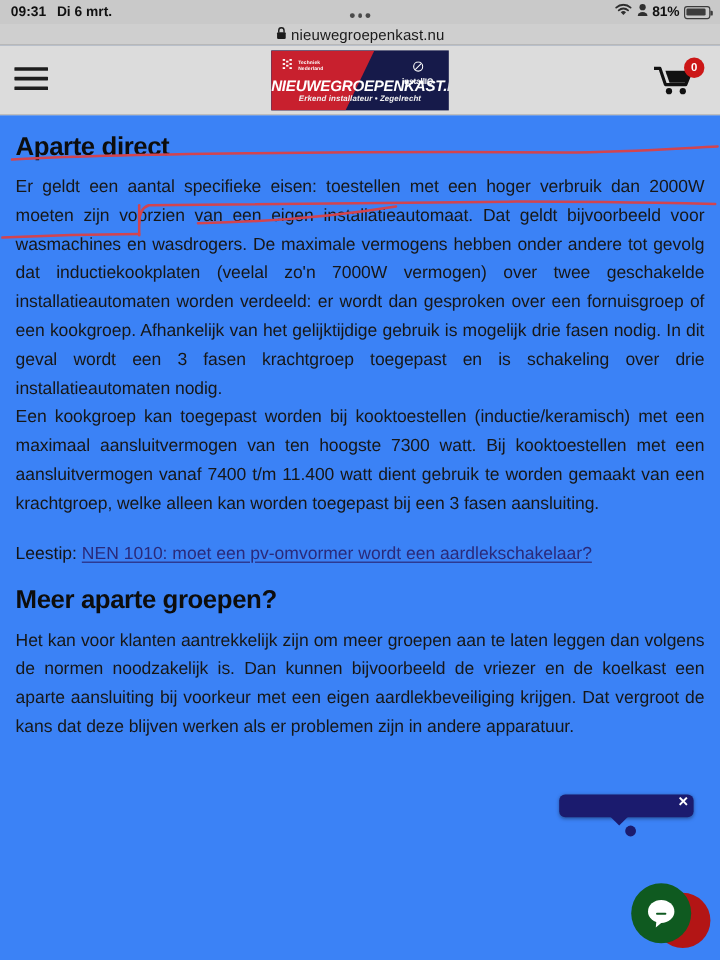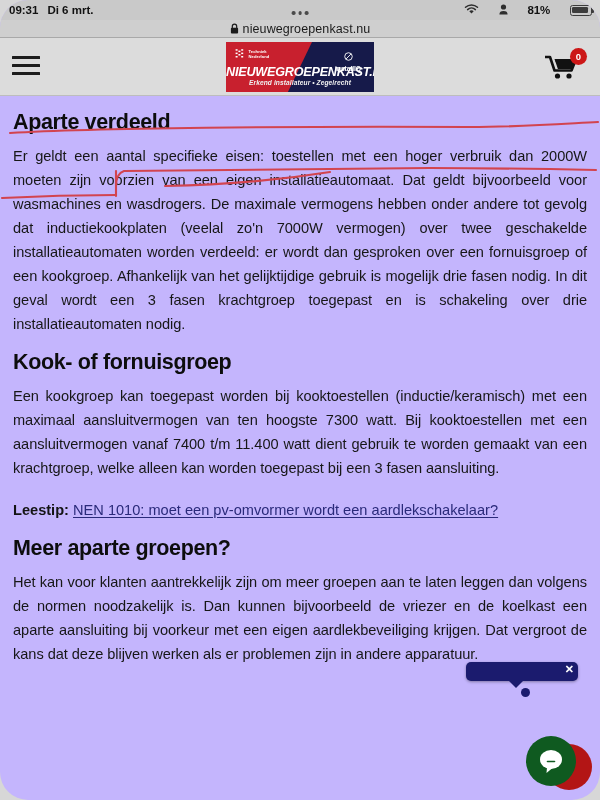--- a/index.html
+++ b/index.html
@@ -5,38 +5,37 @@
   * { box-sizing: border-box; margin: 0; padding: 0; }
   html, body {
     width: 600px; height: 800px;
     overflow: hidden;
     font-family: "Liberation Sans", sans-serif;
     background: #d7d7d7;
   }
   #screen {
     position: relative;
     width: 600px; height: 800px;
-    background: #c4b5fd;
+    background: #3b82f6;
     overflow: hidden;
-    border-radius: 28px;
   }
 
   
   .statusbar {
     position: relative;
     height: 20px;
     background: #c9c9c9;
     display: flex; align-items: center;
     padding: 0 9px;
     font-size: 11.5px; font-weight: bold; color: #111;
   }
   .sb-left { display: flex; align-items: baseline; gap: 9px; white-space: nowrap; }
   .sb-right {
     position: absolute; right: 8px; top: 0; height: 20px;
-    display: flex; align-items: center; gap: 20px;
+    display: flex; align-items: center; gap: 4px;
   }
   .wifi-ic { display: block; }
   .person-ic { display: block; }
   .batt-pct { font-size: 11.5px; font-weight: bold; letter-spacing: -0.2px; }
   .batt {
     width: 22px; height: 11px;
     border: 1.4px solid #3c3c3c; border-radius: 2.6px;
     position: relative; display: inline-block;
   }
   .batt::after {
@@ -143,21 +142,21 @@
     line-height: 24px;
     text-align: justify;
     margin: 0 0 0 0;
     letter-spacing: -0.05px;
     color: #171717;
   }
   p.leestip {
     font-size: 14.6px; line-height: 24px;
     margin-top: 18px;
   }
-  .leestip b { font-weight: bold; margin-top: 44px; }
+  .leestip b { font-weight: normal; margin-top: 44px; }
   .leestip a {
     color: #2a2a7a;
     text-decoration: underline;
     text-underline-offset: 1.5px;
   }
 
   
   .annot {
     position: absolute; left: 0; top: 0;
     width: 600px; height: 800px;
@@ -294,24 +293,23 @@
         <path d="M10.5 7 h21 l-3.6 10 h-14 Z" fill="#111"></path>
         <circle cx="13.5" cy="24" r="2.6" fill="#111"></circle>
         <circle cx="25" cy="24" r="2.6" fill="#111"></circle>
       </svg>
       <div class="cart-badge">0</div>
     </div>
   </div>
 
   <div class="content">
 
-    <h2 class="sec first">Aparte verdeeld</h2>
+    <h2 class="sec first">Aparte direct</h2>
     <p class="body">Er geldt een aantal specifieke eisen: toestellen met een hoger verbruik dan 2000W moeten zijn voorzien van een eigen installatieautomaat. Dat geldt bijvoorbeeld voor wasmachines en wasdrogers. De maximale vermogens hebben onder andere tot gevolg dat inductiekookplaten (veelal zo'n 7000W vermogen) over twee geschakelde installatieautomaten worden verdeeld: er wordt dan gesproken over een fornuisgroep of een kookgroep. Afhankelijk van het gelijktijdige gebruik is mogelijk drie fasen nodig. In dit geval wordt een 3 fasen krachtgroep toegepast en is schakeling over drie installatieautomaten nodig.</p>
 
-    <h2 class="sec">Kook- of fornuisgroep</h2>
     <p class="body">Een kookgroep kan toegepast worden bij kooktoestellen (inductie/keramisch) met een maximaal aansluitvermogen van ten hoogste 7300 watt. Bij kooktoestellen met een aansluitvermogen vanaf 7400 t/m 11.400 watt dient gebruik te worden gemaakt van een krachtgroep, welke alleen kan worden toegepast bij een 3 fasen aansluiting.</p>
 
     <p class="leestip">
       <b>Leestip:</b>
       <a href="#">NEN 1010: moet een pv-omvormer wordt een aardlekschakelaar?</a>
     </p>
 
     <h2 class="sec">Meer aparte groepen?</h2>
     <p class="body">Het kan voor klanten aantrekkelijk zijn om meer groepen aan te laten leggen dan volgens de normen noodzakelijk is. Dan kunnen bijvoorbeeld de vriezer en de koelkast een aparte aansluiting bij voorkeur met een eigen aardlekbeveiliging krijgen. Dat vergroot de kans dat deze blijven werken als er problemen zijn in andere apparatuur.</p>
 

